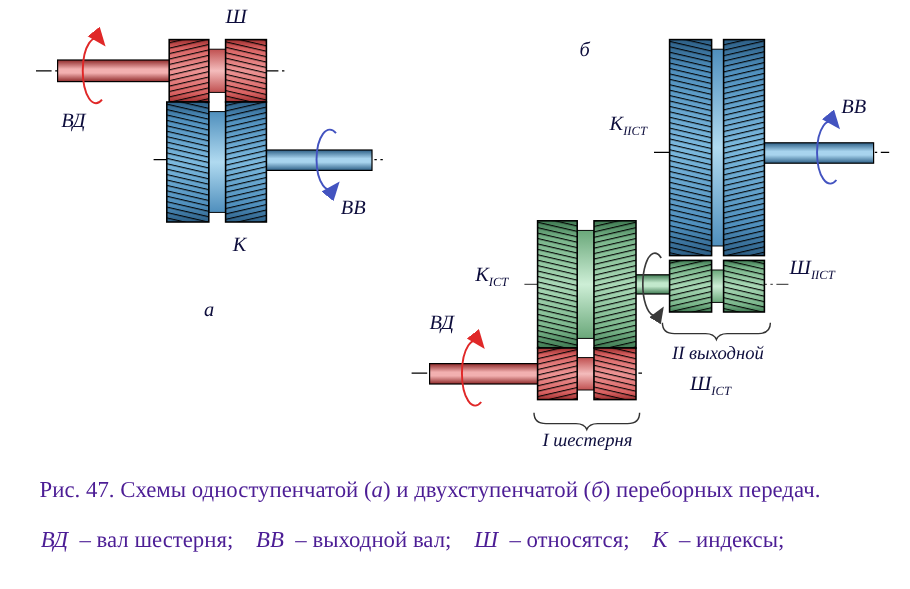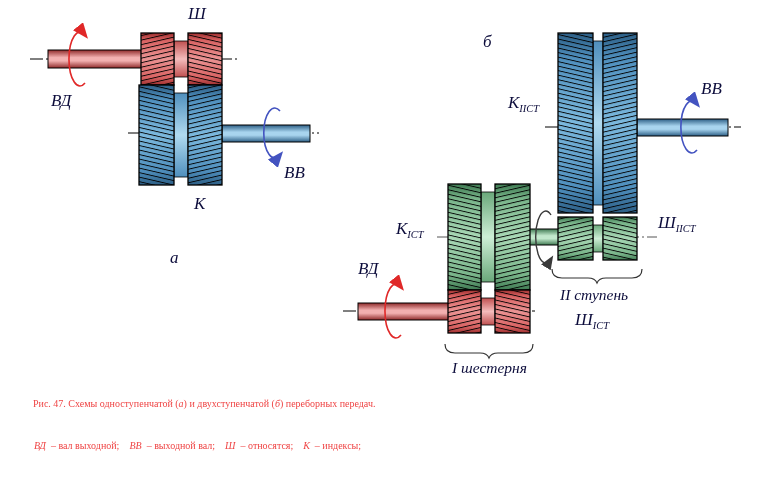--- a/index.html
+++ b/index.html
@@ -8,21 +8,21 @@
     font-family:"Liberation Serif", serif;
   }
   #diagram-svg{position:absolute;left:0;top:0;}
   .lbl{
     position:absolute;font-style:italic;font-size:17px;line-height:1;
     color:#0d0d3c;white-space:nowrap;
   }
   .lbl sub{font-size:10.5px;font-style:italic;line-height:0;}
   .stage-lbl{font-size:15.5px;}
   .cap{
-    position:absolute;font-size:10px;line-height:1.15;color:#ef4444;
+    position:absolute;font-size:19px;line-height:1.15;color:#4c1d95;
     white-space:pre;
   }
   .cap .it{font-style:italic;}
 </style>
 </head>
 <body>
 
 <div id="stage">
 
   <svg id="diagram-svg" width="758" height="392" viewBox="0 0 758 392">
@@ -237,20 +237,20 @@
     <span>Ш</span><sub>IIСТ</sub>
   </div>
   <div class="lbl" style="left:396px;top:220px;">
     <span>К</span><sub>IСТ</sub>
   </div>
   <div class="lbl" style="left:358px;top:260px;">ВД</div>
   <div class="lbl" style="left:543px;top:311px;margin-left:32px;">
     <span>Ш</span><sub>IСТ</sub>
   </div>
   <div class="lbl stage-lbl" style="left:452px;top:360px;">I шестерня</div>
-  <div class="lbl stage-lbl" style="left:560px;top:287px;">II ступень</div>
+  <div class="lbl stage-lbl" style="left:560px;top:287px;">II выходной</div>
 
   <div class="cap" style="left:33px;top:398px;"><span>Рис. 47. Схемы одноступенчатой (</span><span class="it">а</span><span>) и двухступенчатой (</span><span class="it">б</span><span>) переборных передач.</span></div>
 
-  <div class="cap" style="left:34px;top:440px;"><span class="it">ВД</span><span>  – вал выходной;    </span><span class="it">ВВ</span><span>  – выходной вал;    </span><span class="it">Ш</span><span>  – относятся;    </span><span class="it">К</span><span>  – индексы;</span></div>
+  <div class="cap" style="left:34px;top:440px;"><span class="it">ВД</span><span>  – вал шестерня;    </span><span class="it">ВВ</span><span>  – выходной вал;    </span><span class="it">Ш</span><span>  – относятся;    </span><span class="it">К</span><span>  – индексы;</span></div>
 
 
 </div>
 
 </body></html>

